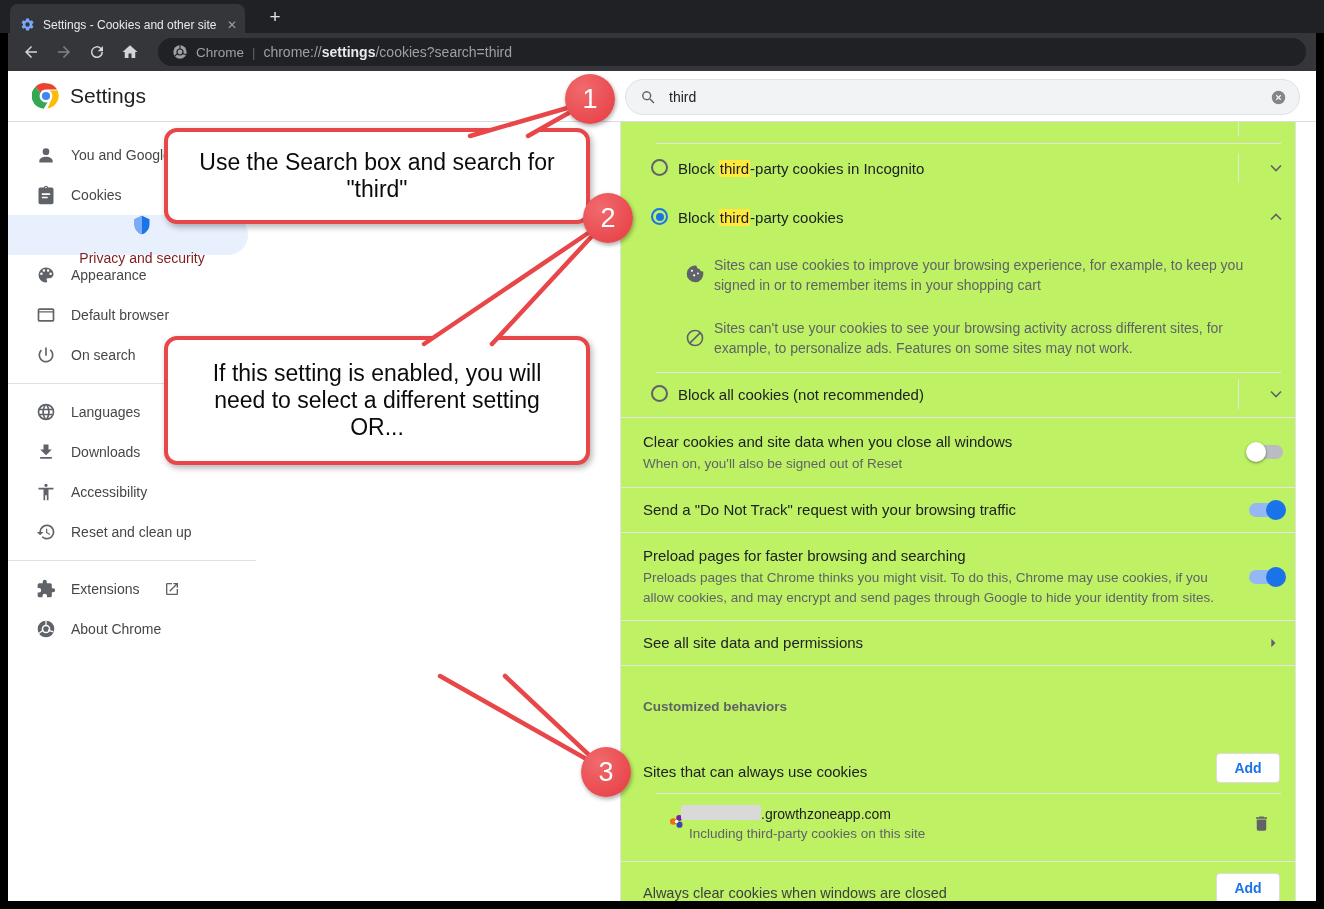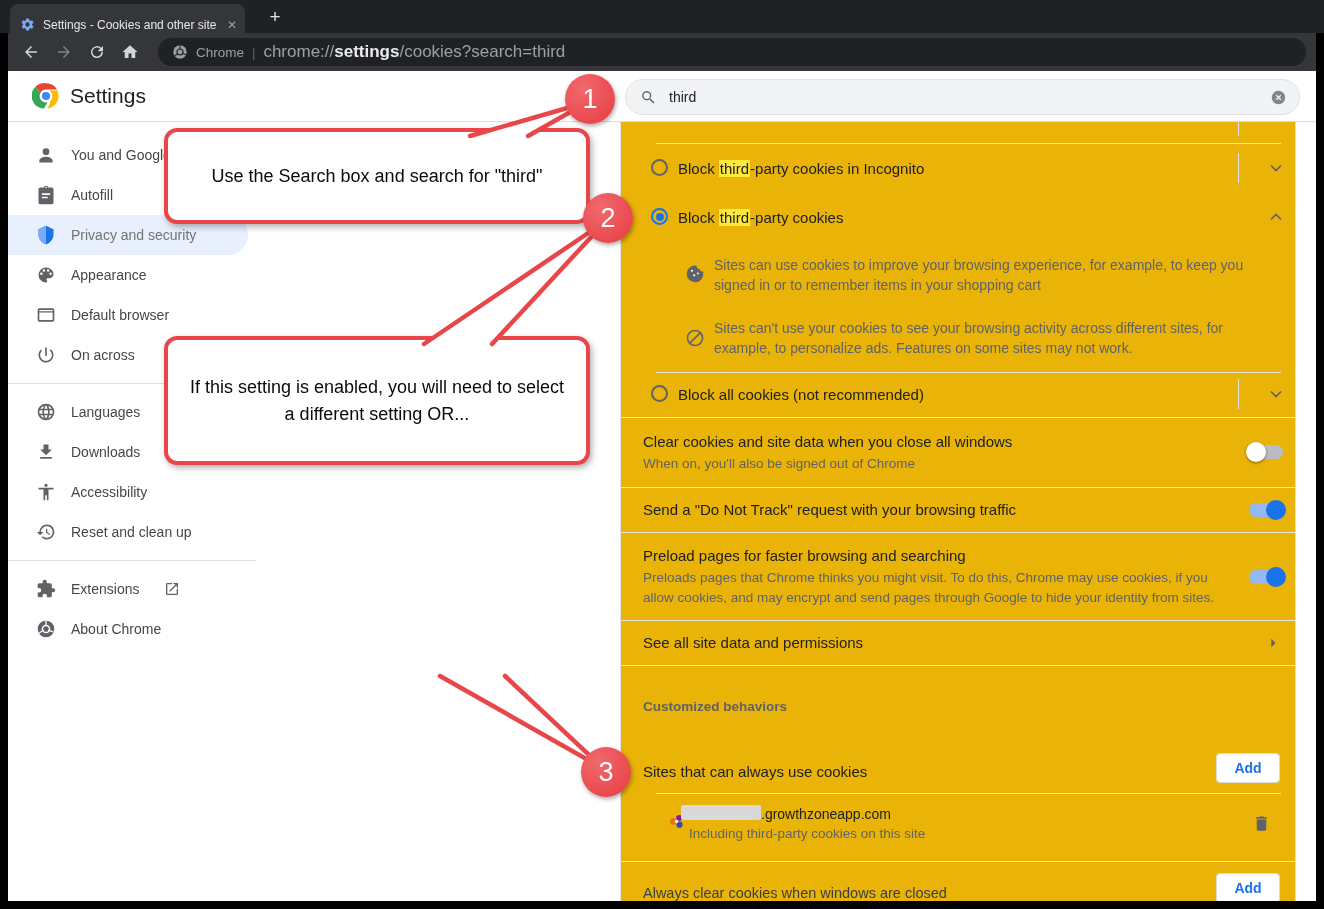--- a/index.html
+++ b/index.html
@@ -17,41 +17,41 @@
   .tab-close { color:#9aa0a6; font-size:12px; margin-left:6px; cursor:default; }
   .newtab { position:absolute; left:262px; top:5px; width:26px; height:26px; color:#dfe1e5;
             font-size:19px; line-height:24px; text-align:center; border-radius:50%; }
   .toolbar { position:absolute; top:33px; left:8px; right:8px; height:38px; background:#35363a;
              display:flex; align-items:center; padding:0 10px 0 14px; gap:15px; }
   .tb-ico { width:18px; height:18px; flex:0 0 auto; }
   .omnibox { flex:1; height:28px; background:#202124; border-radius:14px; display:flex;
              align-items:center; padding:0 14px; gap:8px; margin-left:4px; }
   .omni-label { color:#9aa0a6; font-size:13.5px; }
   .omni-sep { color:#5f6368; font-size:13px; }
-  .omni-url { font-size:17px; color:#9aa0a6; white-space:nowrap; }
+  .omni-url { font-size:14px; color:#9aa0a6; white-space:nowrap; }
   .omni-url .b { color:#e8eaed; font-weight:bold; }
   
   .page { position:absolute; top:71px; left:8px; right:8px; bottom:8px; background:#fff; overflow:hidden; }
   .s-header { position:absolute; top:0; left:0; right:0; height:51px; border-bottom:1px solid #dadce0; background:#fff; }
   .s-logo { position:absolute; left:24px; top:11px; width:28px; height:28px; }
   .s-title { position:absolute; left:62px; top:13px; font-size:21px; color:#202124; }
   .s-search { position:absolute; left:617px; top:8px; width:675px; height:36px; background:#f1f3f4;
               border:1px solid #dfe1e5; border-radius:18px; display:flex; align-items:center; padding:0 12px 0 14px; }
   .s-search input { flex:1; border:none; outline:none; background:transparent; font-size:14px;
                     color:#202124; margin-left:12px; font-family:inherit; }
   
   .sidebar { position:absolute; left:0; top:51px; width:248px; bottom:0; padding-top:13px; }
   .sb-item { position:relative; height:40px; display:flex; align-items:center; padding-left:28px; gap:15px;
              color:#44474a; font-size:14px; font-weight:500; cursor:pointer; }
-  .sb-item.sel { background:#e8f0fe; border-radius:0 20px 20px 0; color:#737373; width:240px; }
+  .sb-item.sel { background:#e8f0fe; border-radius:0 20px 20px 0; color:#7f1d1d; width:240px;flex-direction:column; }
   .sb-ico { width:20px; height:20px; flex:0 0 auto; display:flex; }
   .sb-hr { height:1px; background:#e0e0e0; margin:8px 0; }
   .ext-ico { width:16px; height:16px; margin-left:10px; display:flex; }
   
-  .content { position:absolute; left:612px; top:51px; bottom:0; width:676px; background:#eab308;
+  .content { position:absolute; left:612px; top:51px; bottom:0; width:676px; background:#bef264;
              border-left:1px solid #e2e2e2; border-right:1px solid #e2e2e2; }
   .hr { position:absolute; left:0; right:0; height:1px; background:#e5e5e5; }
   .hr.inset { left:35px; right:14px; }
   .vsep { position:absolute; left:617px; width:1px; background:#e5e5e5; }
   .c-text { position:absolute; font-size:15px; color:#202124; }
   .c-sub { position:absolute; font-size:13.5px; color:#5f6368; line-height:20px; }
   mark { background:#ffe93d; color:#202124; padding:0 1px; }
   .radio { position:absolute; left:30px; width:17px; height:17px; border-radius:50%; border:2px solid #5f6368; }
   .radio.checked { border-color:#1a73e8; }
   .radio.checked::after { content:""; position:absolute; left:2.5px; top:2.5px; width:8px; height:8px;
@@ -67,21 +67,21 @@
   .toggle.off .knob { left:-3px; background:#fff; box-shadow:0 1px 3px rgba(0,0,0,.45); }
   .add-btn { position:absolute; right:15px; width:64px; height:30px; background:#fff; border:1px solid #dadce0;
              border-radius:4px; color:#1a73e8; font-size:14px; font-weight:600; font-family:inherit;
              display:flex; align-items:center; justify-content:center; cursor:pointer; }
   .sec-head { position:absolute; left:22px; font-size:13.5px; font-weight:600; color:#5f6368; }
   .redacted { position:absolute; background:#d9d9d9; border-radius:2px; }
   
   .callout { position:absolute; left:164px; width:426px; background:#fff; border:4.5px solid #e84649;
              border-radius:13px; box-shadow:2px 3px 6px rgba(0,0,0,.3); display:flex; align-items:center;
              justify-content:center; text-align:center; padding:6px 20px; z-index:40;
-             font-size:18px; color:#0b0b0b; line-height:27px; }
+             font-size:23px; color:#0b0b0b; line-height:27px; }
   .ann-svg { position:absolute; left:0; top:0; z-index:41; pointer-events:none; }
   .badge { position:absolute; width:50px; height:50px; border-radius:50%; z-index:42;
            background:radial-gradient(circle at 35% 30%, #f06a6d, #e63b41);
            box-shadow:1px 2px 4px rgba(0,0,0,.35); display:flex; align-items:center; justify-content:center;
            color:#fff; font-size:27px; }
 </style>
 </head>
 <body>
 
 <div class="root">
@@ -165,21 +165,21 @@
             </svg>
           </span>
         <span>You and Google</span>
       </div>
       <div class="sb-item">
         <span class="sb-ico">
             <svg viewBox="0 0 24 24" width="20" height="20">
               <path fill="#5f6368" d="M19 3h-4.2A3 3 0 0 0 12 1a3 3 0 0 0-2.8 2H5a2 2 0 0 0-2 2v16a2 2 0 0 0 2 2h14a2 2 0 0 0 2-2V5a2 2 0 0 0-2-2zm-7-1a1 1 0 1 1 0 2 1 1 0 0 1 0-2zm2 14H7v-2h7v2zm3-4H7v-2h10v2zm0-4H7V8h10v2z"></path>
             </svg>
           </span>
-        <span>Autofill</span>
+        <span>Cookies</span>
       </div>
       <div class="sb-item sel">
         <span class="sb-ico">
             <svg viewBox="0 0 24 24" width="20" height="20">
               <path fill="#1a73e8" d="M12 1L3 5v6c0 5.6 3.8 10.7 9 12 5.2-1.3 9-6.4 9-12V5l-9-4z"></path>
               <path fill="#7baaf7" d="M12 1L3 5v6c0 5.6 3.8 10.7 9 12V1z"></path>
             </svg>
           </span>
         <span>Privacy and security</span>
       </div>
@@ -198,21 +198,21 @@
             </svg>
           </span>
         <span>Default browser</span>
       </div>
       <div class="sb-item">
         <span class="sb-ico">
             <svg viewBox="0 0 24 24" width="20" height="20">
               <path fill="#5f6368" d="M13 3h-2v10h2V3zm4.8 2.2l-1.4 1.4A7 7 0 1 1 5 12c0-2 .8-3.8 2.2-5.1L5.8 5.5A9 9 0 1 0 21 12c0-2.7-1.2-5.2-3.2-6.8z"></path>
             </svg>
           </span>
-        <span>On across</span>
+        <span>On search</span>
       </div>
       <div class="sb-hr"></div>
       <div class="sb-item">
         <span class="sb-ico">
             <svg viewBox="0 0 24 24" width="20" height="20">
               <path fill="#5f6368" d="M12 2a10 10 0 1 0 0 20 10 10 0 0 0 0-20zm7 6h-3a15 15 0 0 0-1.4-3.6A8 8 0 0 1 19 8zM12 4c.8 1.2 1.5 2.5 1.9 4h-3.8C10.5 6.5 11.2 5.2 12 4zM4.3 14a8 8 0 0 1 0-4h3.4a16 16 0 0 0 0 4H4.3zm.9 2h3a15 15 0 0 0 1.4 3.6A8 8 0 0 1 5.2 16zm3-8h-3a8 8 0 0 1 4.4-3.6A15 15 0 0 0 8.2 8zM12 20c-.8-1.2-1.5-2.5-1.9-4h3.8c-.4 1.5-1.1 2.8-1.9 4zm2.3-6H9.7a14 14 0 0 1 0-4h4.6a14 14 0 0 1 0 4zm.3 5.6A15 15 0 0 0 16 16h3a8 8 0 0 1-4.4 3.6zM16.3 14a16 16 0 0 0 0-4h3.4a8 8 0 0 1 0 4h-3.4z"></path>
             </svg>
           </span>
         <span>Languages</span>
       </div>
@@ -309,21 +309,21 @@
         <span class="vsep" style="top:257px;height:30px"></span>
         <span class="chev" style="top:262px"><svg viewBox="0 0 24 24" width="20" height="20">
               <polyline points="6,9 12,15 18,9" fill="none" stroke="#5f6368" stroke-width="2"></polyline>
             </svg></span>
       </div>
 
       <div class="hr" style="top:295px"></div>
 
       <div>
         <span class="c-text" style="left:22px;top:311px">Clear cookies and site data when you close all windows</span>
-        <span class="c-sub" style="left:22px;top:332px">When on, you'll also be signed out of Chrome</span>
+        <span class="c-sub" style="left:22px;top:332px">When on, you'll also be signed out of Reset</span>
         <span class="toggle off" style="top:323px">
             <span class="knob"></span>
           </span>
       </div>
 
       <div class="hr" style="top:365px"></div>
 
       <div>
         <span class="c-text" style="left:22px;top:379px">Send a "Do Not Track" request with your browsing traffic</span>
         <span class="toggle on" style="top:381px">

